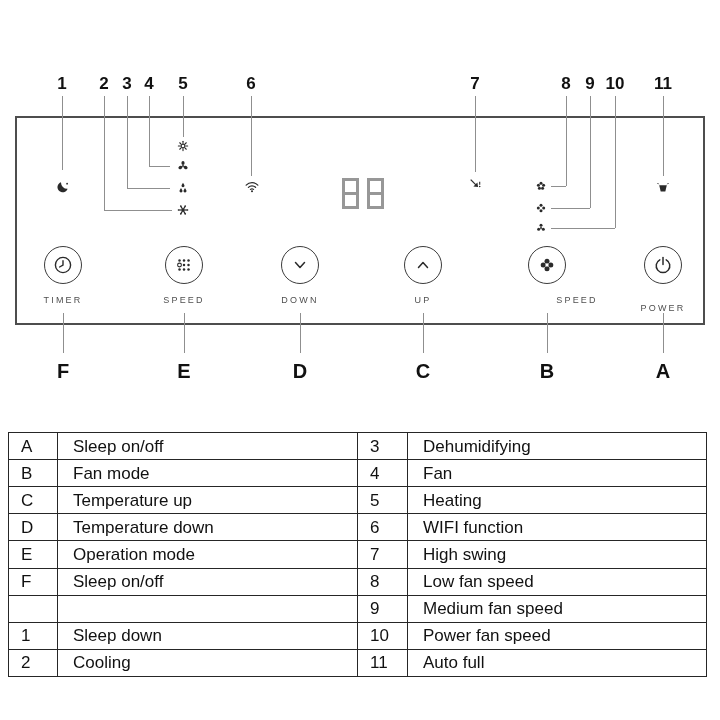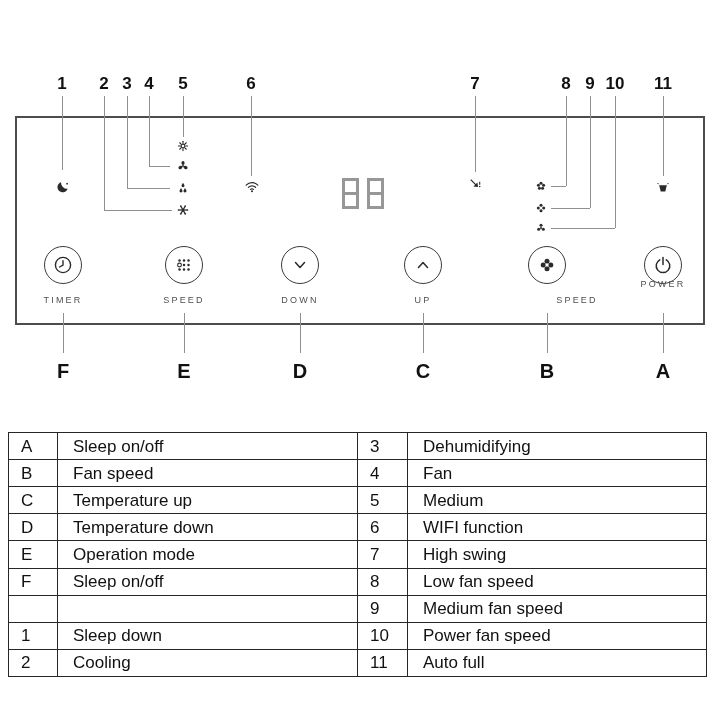--- a/index.html
+++ b/index.html
@@ -265,21 +265,21 @@
   <span class="btn-label" style="left:577px;top:296px">SPEED</span>
 
   <div class="btn" style="left:663px;top:265px">
     <span style="line-height:0">
       <svg width="20" height="20" viewBox="0 0 20 20">
           <path d="M6.8,4.8 A6.8,6.8 0 1 0 13.2,4.8" fill="none" stroke="#2a2a2a" stroke-width="1.5" stroke-linecap="round"></path>
           <line x1="10" y1="2.6" x2="10" y2="9.4" stroke="#2a2a2a" stroke-width="1.5" stroke-linecap="round"></line>
         </svg>
     </span>
   </div>
-  <span class="btn-label" style="left:663px;top:280px">POWER</span>
+  <span class="btn-label" style="left:663px;top:304px">POWER</span>
 
   <div class="vl" style="left:63px;top:313px;height:40px"></div>
   <div class="vl" style="left:184px;top:313px;height:40px"></div>
   <div class="vl" style="left:300px;top:313px;height:40px"></div>
   <div class="vl" style="left:423px;top:313px;height:40px"></div>
   <div class="vl" style="left:547px;top:313px;height:40px"></div>
   <div class="vl" style="left:663px;top:313px;height:40px"></div>
 
   <span class="letter" style="left:63px;top:361px">F</span>
   <span class="letter" style="left:184px;top:361px">E</span>
@@ -297,29 +297,29 @@
       </colgroup>
     <tbody>
       <tr>
         <td>A</td>
         <td class="c">Sleep on/off</td>
         <td>3</td>
         <td class="c">Dehumidifying</td>
       </tr>
       <tr>
         <td>B</td>
-        <td class="c">Fan speed</td>
+        <td class="c">Fan mode</td>
         <td>4</td>
         <td class="c">Fan</td>
       </tr>
       <tr>
         <td>C</td>
         <td class="c">Temperature up</td>
         <td>5</td>
-        <td class="c">Medium</td>
+        <td class="c">Heating</td>
       </tr>
       <tr>
         <td>D</td>
         <td class="c">Temperature down</td>
         <td>6</td>
         <td class="c">WIFI function</td>
       </tr>
       <tr>
         <td>E</td>
         <td class="c">Operation mode</td>

